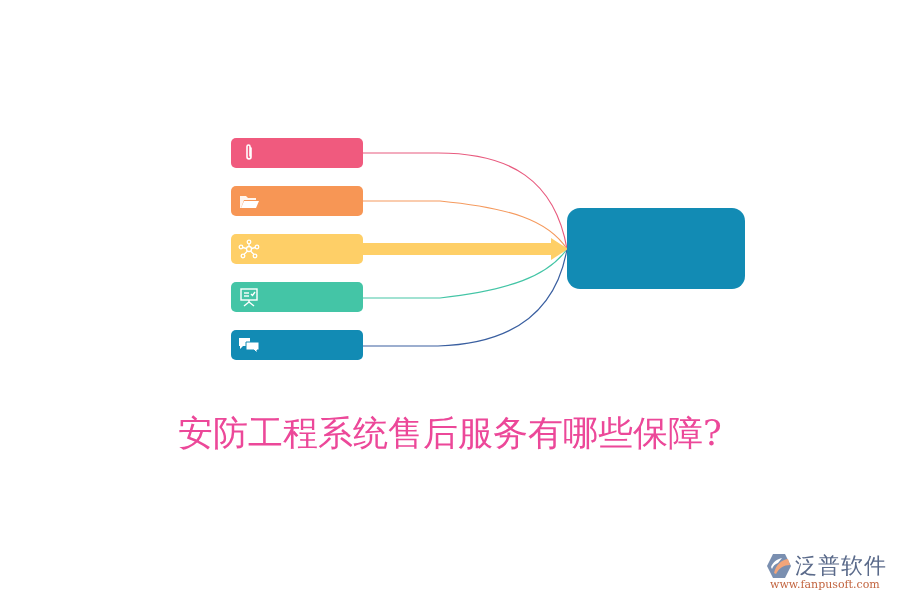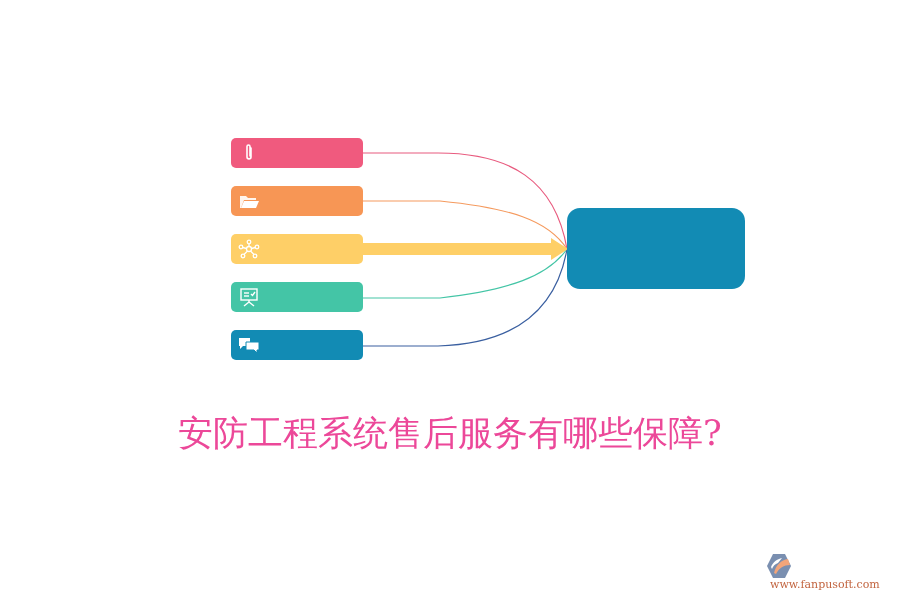--- a/index.html
+++ b/index.html
@@ -117,14 +117,15 @@
 <div class="title">安防工程系统售后服务有哪些保障?</div>
 
 <div class="brand">
   <span class="logo-icon">
     <svg width="26" height="26" viewBox="0 0 26 26">
       <polygon points="7,1 19,1 25,13 19,25 7,25 1,13" fill="#7a8fb0"></polygon>
       <path d="M8,20 C10,12 15,7 22,6 L24,12 C18,12 13,15 10,21 Z" fill="#f2a57a"></path>
       <path d="M5,14 C7,9 11,6 16,5 L12,10 C9,11 7,13 6,16 Z" fill="#ffffff"></path>
     </svg>
   </span>
+  <span class="brand-name">泛普软件</span>
   <span class="brand-url">www.fanpusoft.com</span>
 </div>
 
 </body></html>

